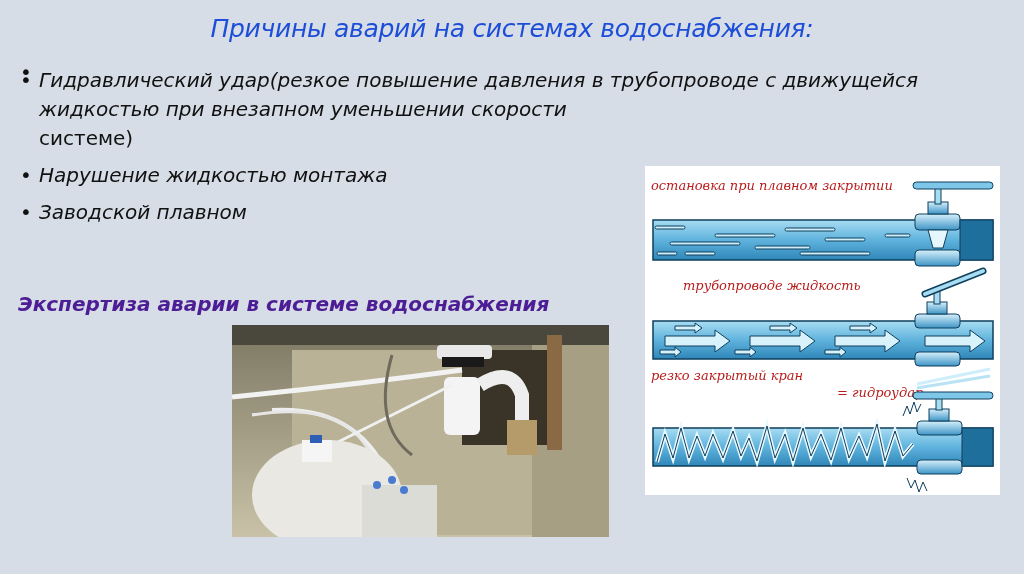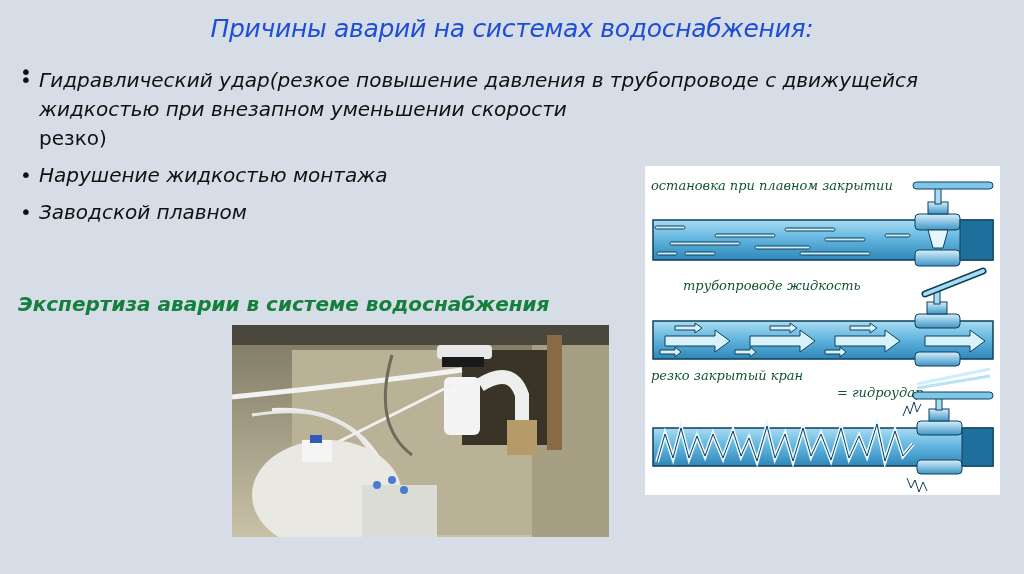--- a/index.html
+++ b/index.html
@@ -19,48 +19,48 @@
   .bullets li {
     position: relative; padding-left: 21px; font-size: 20px; font-style: italic;
     line-height: 29px; margin-bottom: 8px; color: #111;
   }
   .bullets li .dot {
     position: absolute; left: 2px; top: 0; font-style: normal;
   }
   .bullets li.nf .tail { font-style: normal; }
   .subhead {
     position: absolute; left: 18px; top: 292px; font-size: 20px;
-    font-style: italic; font-weight: bold; color: #15803d;
+    font-style: italic; font-weight: bold; color: #4c1d95;
   }
   .photo {
     position: absolute; left: 232px; top: 325px; width: 377px; height: 212px;
     background: #8d8770; overflow: hidden;
   }
   .diagram {
     position: absolute; left: 645px; top: 166px; width: 355px; height: 329px;
     background: #ffffff;
   }
   .dlabel {
     position: absolute; font-family: "DejaVu Serif", serif; font-style: italic;
-    font-size: 13px; color: #14532d; white-space: nowrap;
+    font-size: 13px; color: #b91c1c; white-space: nowrap;
   }
 </style>
 </head>
 <body>
 
 <div class="title">Причины аварий на системах водоснабжения:</div>
 
 <ul class="bullets">
   <li>
     <span class="dot">•</span>
   </li>
   <li class="nf" style="padding-right:20px;">
     <span class="dot">•</span>
     <span>Гидравлический удар(резкое повышение давления в трубопроводе с движущейся жидкостью при внезапном уменьшении скорости</span><br>
-    <span class="tail">резко)</span>
+    <span class="tail">системе)</span>
   </li>
   <li>
     <span class="dot">•</span>
     <span>Нарушение жидкостью монтажа</span>
   </li>
   <li>
     <span class="dot">•</span>
     <span>Заводской плавном</span>
   </li>
 </ul>

